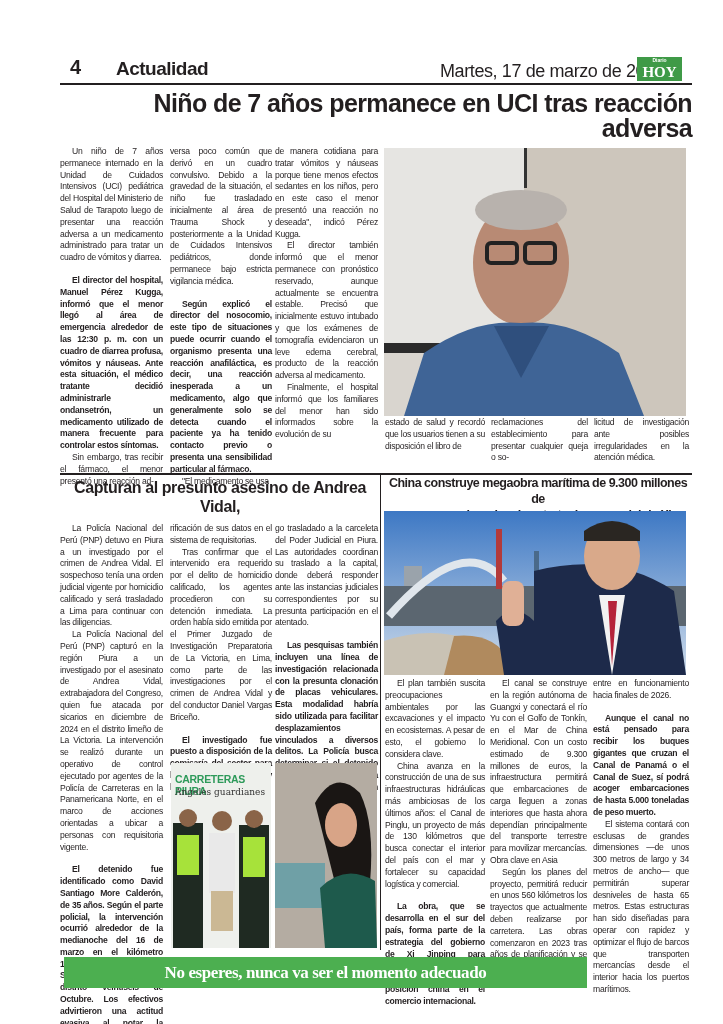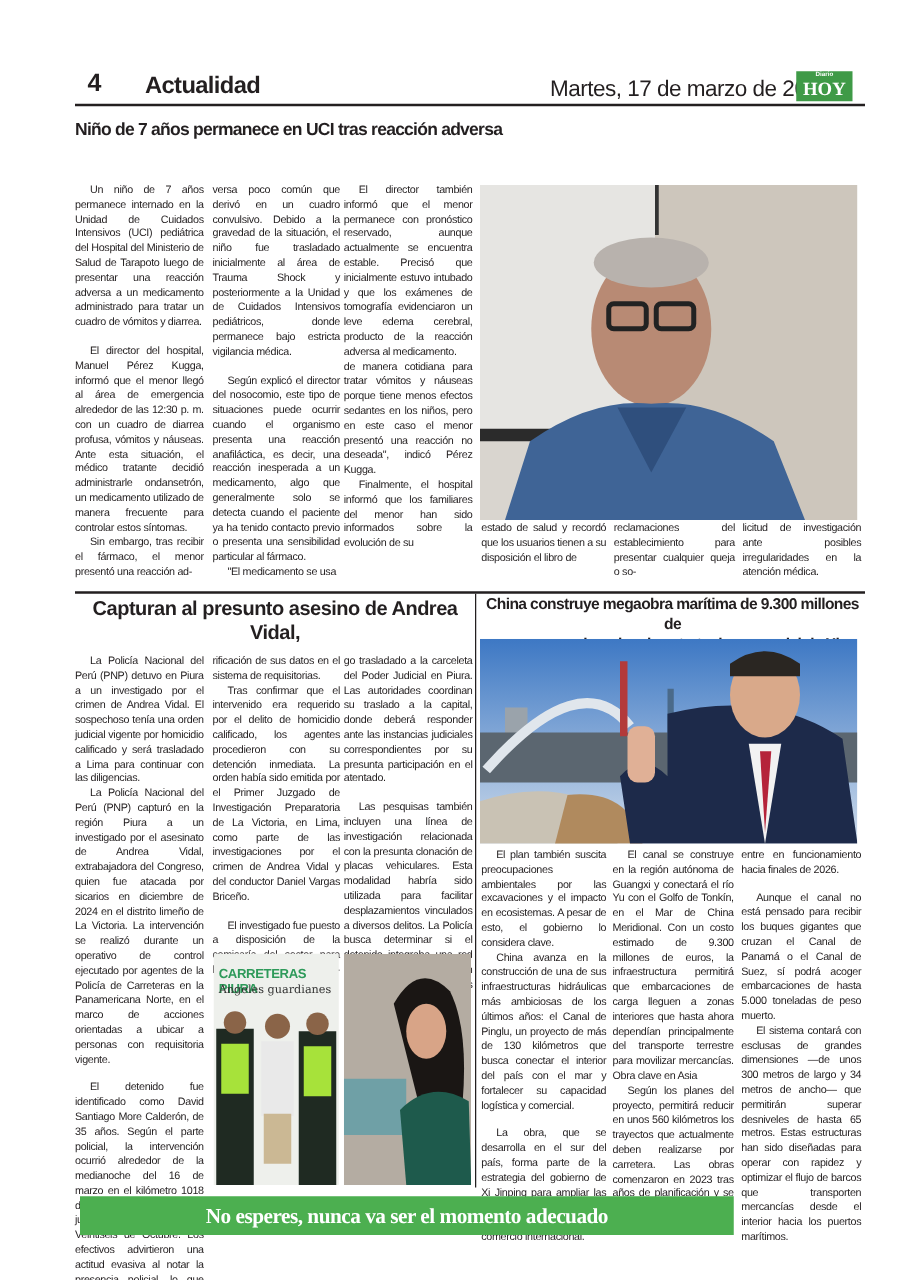--- a/index.html
+++ b/index.html
@@ -6,24 +6,24 @@
   body { width:723px; height:1024px; position:relative; overflow:hidden;
          font-family:"Liberation Sans", sans-serif; color:#231f20; }
   .abs { position:absolute; }
   .hdr-num { left:70px; top:56px; font-size:20px; font-weight:bold; }
   .hdr-sec { left:116px; top:58px; font-size:19px; font-weight:bold; letter-spacing:-0.5px; }
   .hdr-date { left:440px; top:61px; font-size:18px; letter-spacing:-0.4px; }
   .logo { left:637px; top:57px; width:45px; height:24px; background:#3f9a47; color:#fff; text-align:center; }
   .logo .d { font-size:5px; font-weight:bold; line-height:7px; display:block; }
   .logo .h { font-family:"Liberation Serif", serif; font-weight:bold; font-size:15px; line-height:16px; display:block; }
   .rule-top { left:60px; top:83px; width:632px; height:2px; background:#231f20; }
-  .h1 { left:60px; top:91px; width:632px; text-align:left; font-size:14px; font-weight:bold; line-height:25px; letter-spacing:-0.6px; }
+  .h1 { left:60px; top:91px; width:632px; text-align:right; font-size:25px; font-weight:bold; line-height:25px; letter-spacing:-0.6px; }
   .col { font-size:8.6px; line-height:11.8px; text-align:justify; letter-spacing:-0.25px; }
   .col p { margin:0; text-indent:12px; }
-  .col p.gap { margin-top:11px; }
+  .col p.gap { margin-top:11px;font-weight:bold; }
   .photo { overflow:hidden; }
   .rule-mid { left:60px; top:473px; width:320px; height:2px; background:#231f20; }
   .rule-mid2 { left:380px; top:473px; width:312px; height:2px; background:#231f20; }
   .vrule { left:380px; top:475px; width:1px; height:475px; background:#231f20; }
   .h2 { left:60px; top:478px; width:320px; text-align:center; font-size:16px; font-weight:bold; line-height:19px; letter-spacing:-0.4px; }
   .h3 { left:384px; top:475px; width:308px; text-align:center; font-size:12.5px; font-weight:bold; line-height:16px; letter-spacing:-0.5px; }
   .banner { left:64px; top:957px; width:523px; height:31px; background:#4caf50; color:#fff; text-align:center;
             font-family:"Liberation Serif", serif; font-weight:bold; font-size:17px; line-height:31px; letter-spacing:-0.4px; }
 </style>
 </head>
@@ -46,22 +46,22 @@
   <p>Un niño de 7 años permanece internado en la Unidad de Cuidados Intensivos (UCI) pediátrica del Hospital del Ministerio de Salud de Tarapoto luego de presentar una reacción adversa a un medicamento administrado para tratar un cuadro de vómitos y diarrea.</p>
   <p class="gap">El director del hospital, Manuel Pérez Kugga, informó que el menor llegó al área de emergencia alrededor de las 12:30 p. m. con un cuadro de diarrea profusa, vómitos y náuseas. Ante esta situación, el médico tratante decidió administrarle ondansetrón, un medicamento utilizado de manera frecuente para controlar estos síntomas.</p>
   <p>Sin embargo, tras recibir el fármaco, el menor presentó una reacción ad-</p>
 </div>
 <div class="abs col" style="left:170px;top:146px;width:102px;">
   <p style="text-indent:0">versa poco común que derivó en un cuadro convulsivo. Debido a la gravedad de la situación, el niño fue trasladado inicialmente al área de Trauma Shock y posteriormente a la Unidad de Cuidados Intensivos pediátricos, donde permanece bajo estricta vigilancia médica.</p>
   <p class="gap">Según explicó el director del nosocomio, este tipo de situaciones puede ocurrir cuando el organismo presenta una reacción anafiláctica, es decir, una reacción inesperada a un medicamento, algo que generalmente solo se detecta cuando el paciente ya ha tenido contacto previo o presenta una sensibilidad particular al fármaco.</p>
   <p>"El medicamento se usa</p>
 </div>
 <div class="abs col" style="left:275px;top:146px;width:103px;">
+  <p style="text-indent:0">de manera cotidiana para tratar vómitos y náuseas porque tiene menos efectos sedantes en los niños, pero en este caso el menor presentó una reacción no deseada", indicó Pérez Kugga.</p>
   <p>El director también informó que el menor permanece con pronóstico reservado, aunque actualmente se encuentra estable. Precisó que inicialmente estuvo intubado y que los exámenes de tomografía evidenciaron un leve edema cerebral, producto de la reacción adversa al medicamento.</p>
-  <p style="text-indent:0">de manera cotidiana para tratar vómitos y náuseas porque tiene menos efectos sedantes en los niños, pero en este caso el menor presentó una reacción no deseada", indicó Pérez Kugga.</p>
   <p>Finalmente, el hospital informó que los familiares del menor han sido informados sobre la evolución de su</p>
 </div>
 
 <div class="abs photo" style="left:384px;top:148px;width:302px;height:268px;">
   <svg width="302" height="268" viewBox="0 0 302 268">
     <rect width="302" height="268" fill="#d9d5cf"></rect>
     <rect x="0" y="0" width="140" height="200" fill="#e6e5e2"></rect>
     <rect x="140" y="0" width="162" height="268" fill="#cdc6bc"></rect>
     <rect x="140" y="0" width="3" height="40" fill="#333"></rect>
     <rect x="0" y="195" width="60" height="10" fill="#2b2b2b"></rect>

